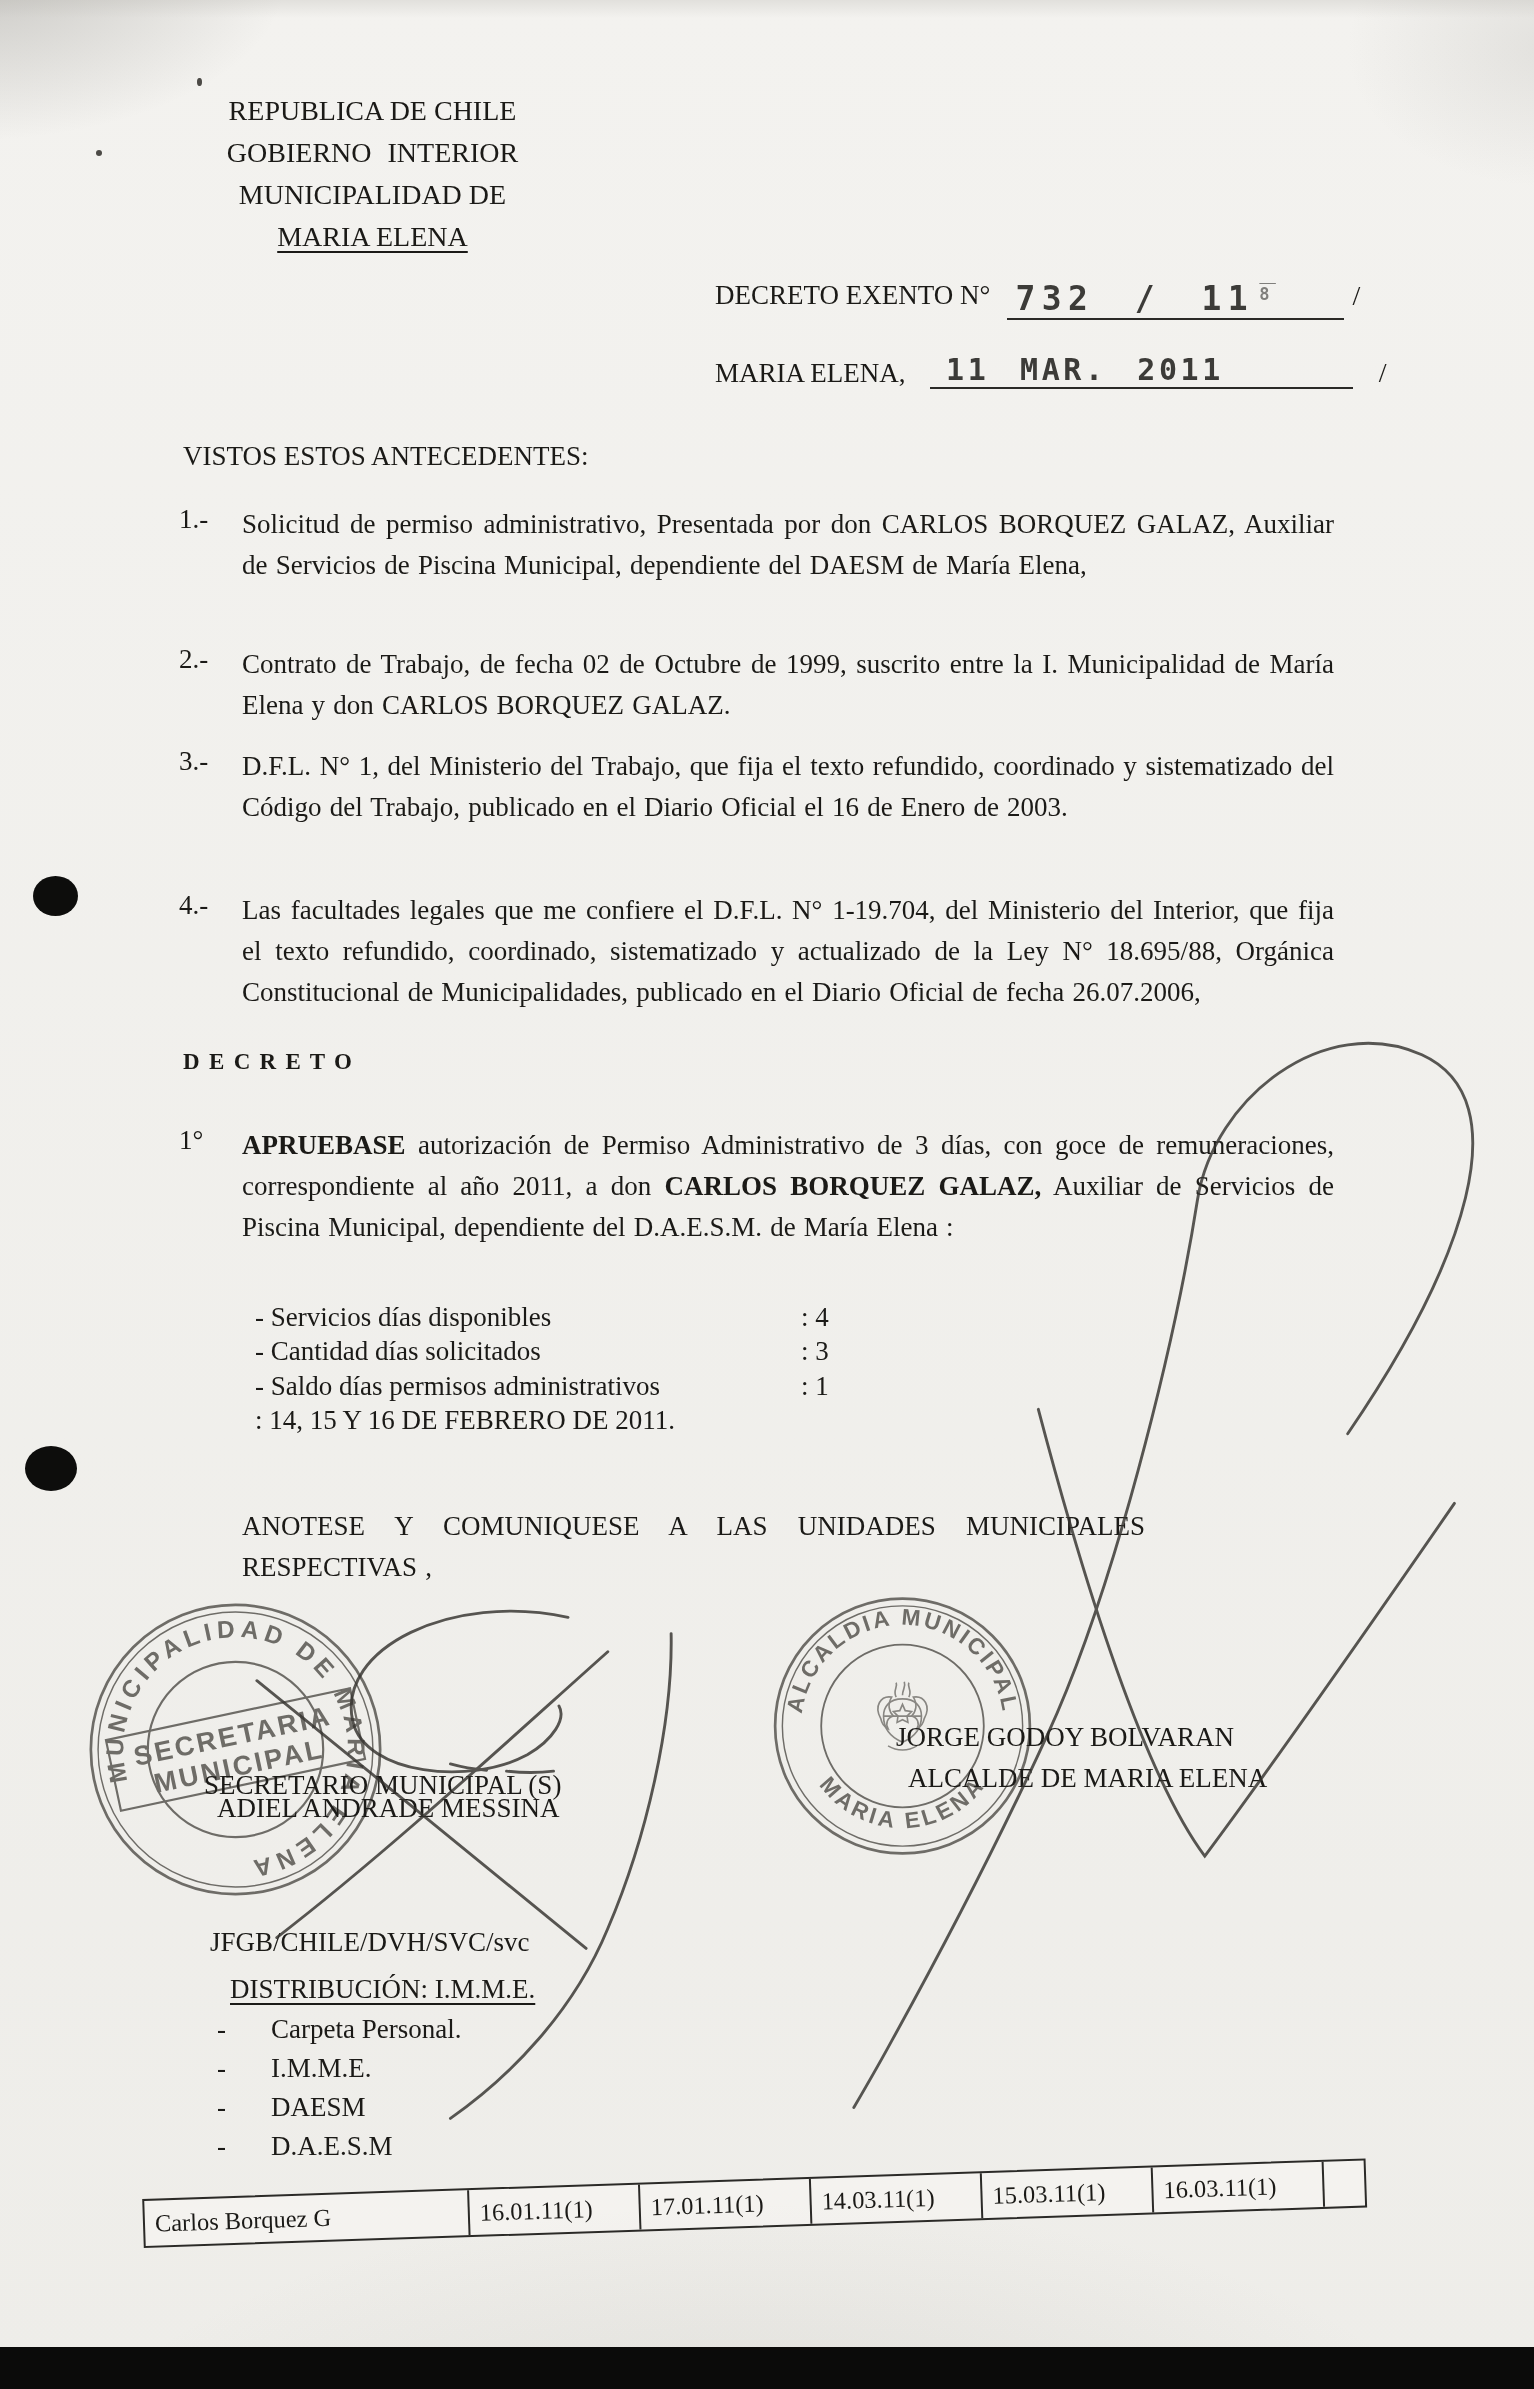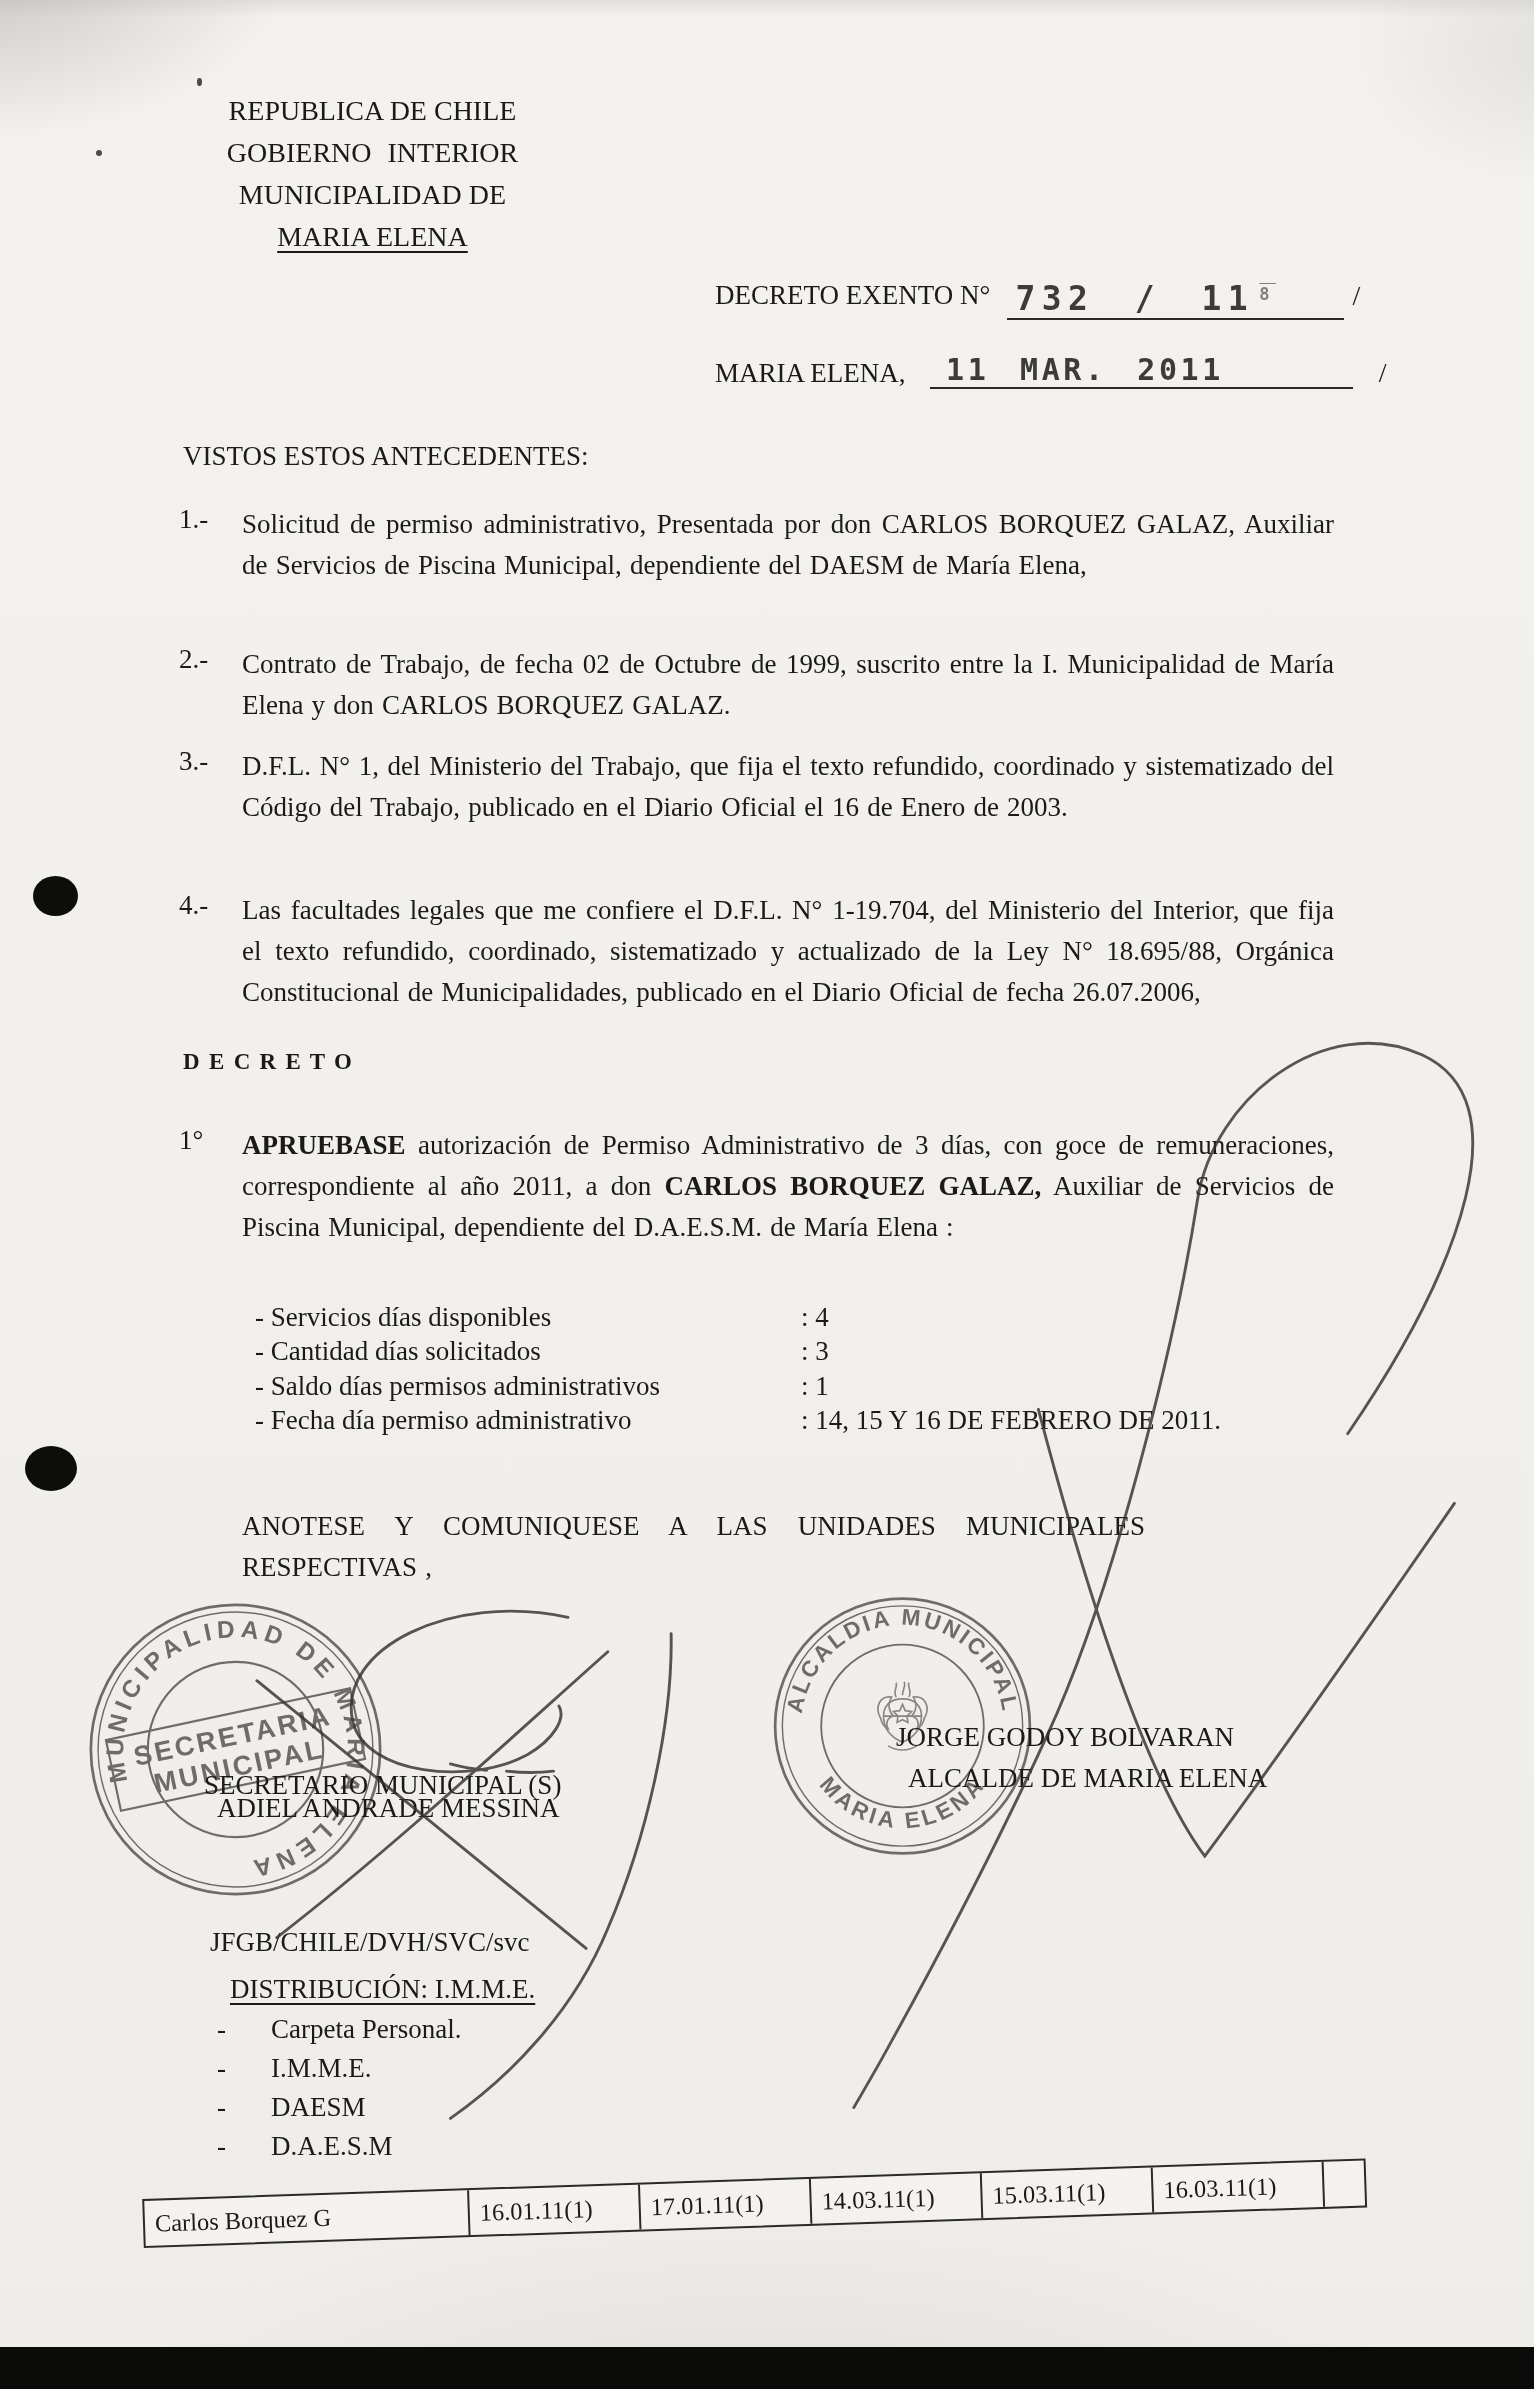--- a/index.html
+++ b/index.html
@@ -174,21 +174,20 @@
   </div>
   <div class="abs drow" style="top:1334px;">
     <span class="dlabel">- Cantidad días solicitados</span>
     <span class="dvalue">: 3</span>
   </div>
   <div class="abs drow" style="top:1369px;">
     <span class="dlabel">- Saldo días permisos administrativos</span>
     <span class="dvalue">: 1</span>
   </div>
   <div class="abs drow" style="top:1403px;">
-    <span class="dlabel">- Fecha día permiso administrativo</span>
     <span class="dvalue">: 14, 15 Y 16 DE FEBRERO DE 2011.</span>
   </div>
 
   <div class="abs body-text" style="left:242px;top:1506px;width:1095px;">
     <div class="closing1">ANOTESE Y COMUNIQUESE A LAS UNIDADES MUNICIPALES</div>
     <div>RESPECTIVAS ,</div>
   </div>
 
   <div class="abs sig-name" style="left:217px;top:1793px;">ADIEL ANDRADE MESSINA</div>
   <div class="abs sig-name" style="left:204px;top:1770px;text-align:center;">SECRETARIO MUNICIPAL (S)</div>

